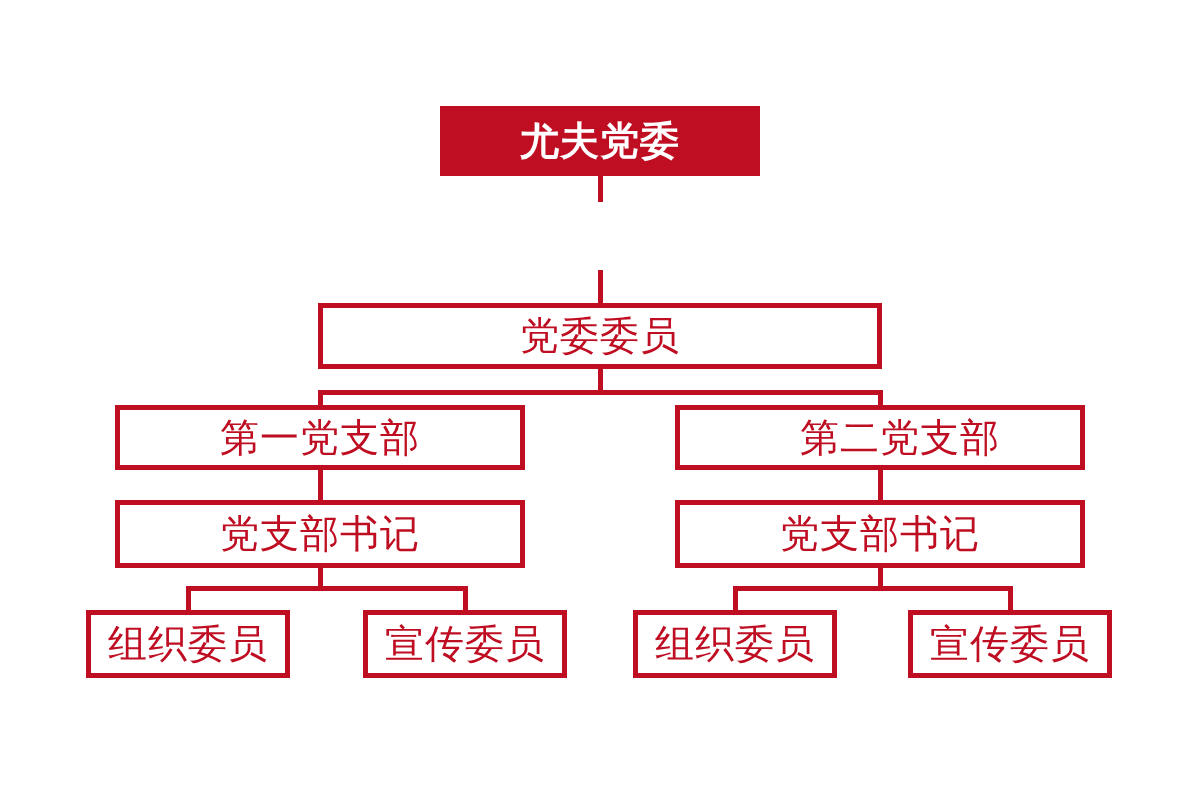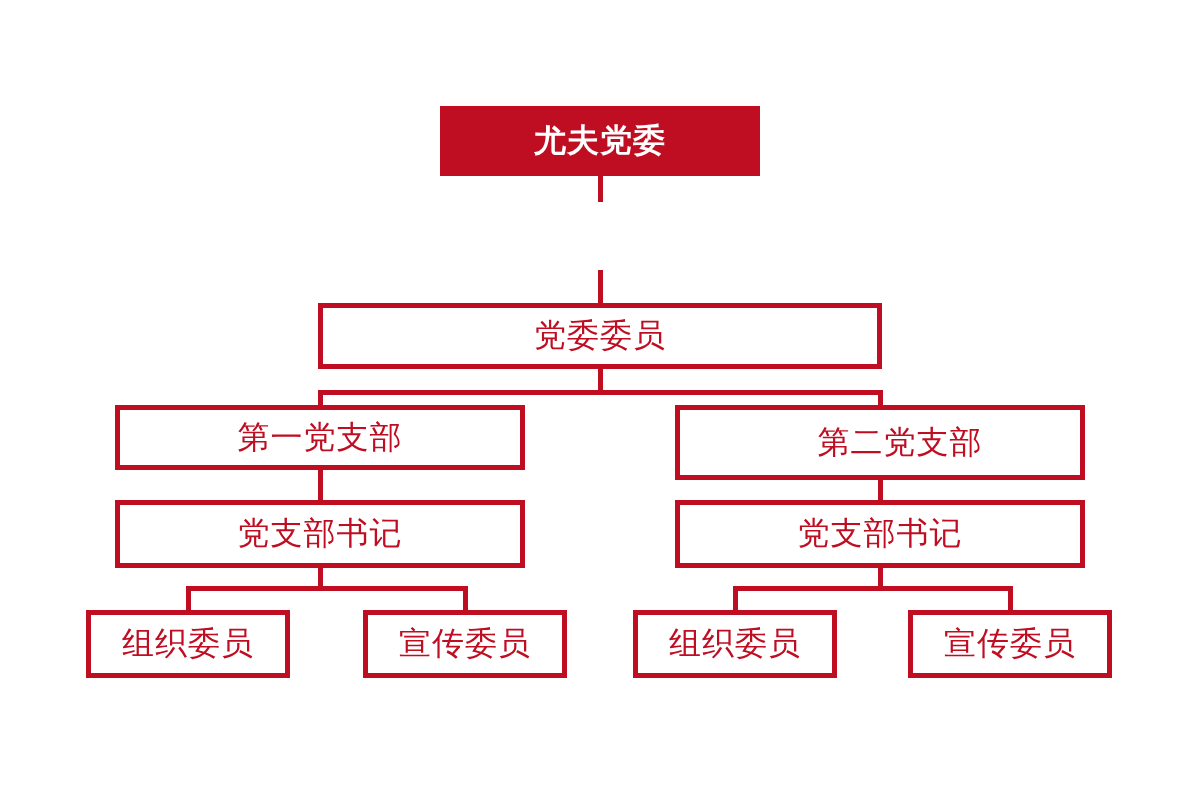--- a/index.html
+++ b/index.html
@@ -14,21 +14,21 @@
     overflow: hidden;
   }
   .node {
     position: absolute;
     display: flex;
     align-items: center;
     justify-content: center;
     background: #fff;
     border: 5px solid var(--accent);
     color: var(--accent);
-    font-size: 32px;
+    font-size: 39px;
     letter-spacing: 1px;
     white-space: nowrap;
   }
   .node.root {
     background: var(--accent);
     border: none;
     color: #fff;
     font-weight: bold;
   }
   .conn {
@@ -58,21 +58,21 @@
   <div class="conn" style="left:732.5px; top:586px; width:5px; height:24px;"></div>
   <div class="conn" style="left:1007.5px; top:586px; width:5px; height:24px;"></div>
 
   <div class="node root" style="left:440px; top:106px; width:320px; height:70px;">尤夫党委</div>
 
 
   <div class="node" style="left:115px; top:405px; width:410px; height:65px;">第一党支部</div>
 
   <div class="node" style="left:318px; top:303px; width:564px; height:66px;">党委委员</div>
 
-  <div class="node" style="left:675px; top:405px; width:410px; height:75px;padding-left:40px;">第二党支部</div>
+  <div class="node" style="left:675px; top:405px; width:410px; height:65px;padding-left:40px;">第二党支部</div>
 
   <div class="node" style="left:115px; top:500px; width:410px; height:68px;">党支部书记</div>
 
   <div class="node" style="left:675px; top:500px; width:410px; height:68px;">党支部书记</div>
 
   <div class="node" style="left:86px; top:610px; width:204px; height:68px;">组织委员</div>
 
   <div class="node" style="left:363px; top:610px; width:204px; height:68px;">宣传委员</div>
 
   <div class="node" style="left:633px; top:610px; width:204px; height:68px;">组织委员</div>

